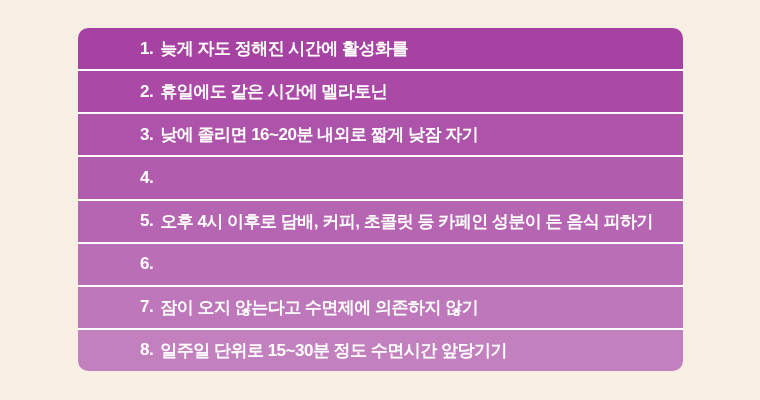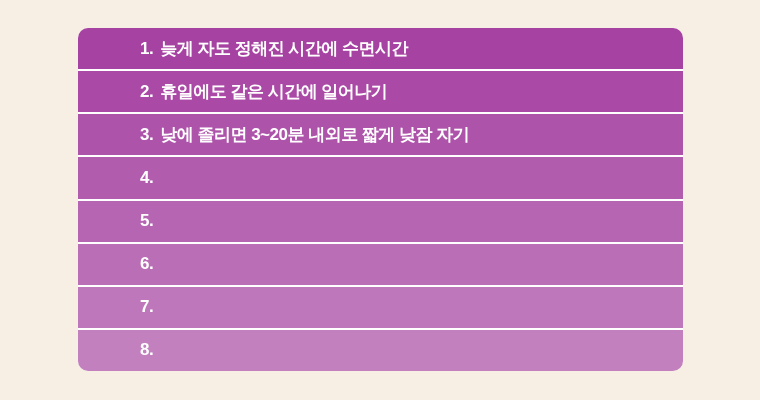--- a/index.html
+++ b/index.html
@@ -41,47 +41,50 @@
   }
 </style>
 </head>
 <body>
 
 <div class="canvas" style="background: rgb(248, 239, 228);">
   <div class="card" style="background: rgb(255, 255, 255);">
 
     <div class="row" style="background: rgb(166, 66, 161);">
       <span class="num">1.</span>
-      <span class="text">늦게 자도 정해진 시간에 수면시간</span>
+      <span class="text">늦게 자도 정해진 시간에 활성화를</span>
     </div>
 
     <div class="row" style="background: rgb(170, 74, 166);">
       <span class="num">2.</span>
-      <span class="text">휴일에도 같은 시간에 일어나기</span>
+      <span class="text">휴일에도 같은 시간에 멜라토닌</span>
     </div>
 
     <div class="row" style="background: rgb(174, 83, 170);">
       <span class="num">3.</span>
-      <span class="text">낮에 졸리면 3~20분 내외로 짧게 낮잠 자기</span>
+      <span class="text">낮에 졸리면 16~20분 내외로 짧게 낮잠 자기</span>
     </div>
 
     <div class="row" style="background: rgb(178, 92, 174);">
       <span class="num">4.</span>
     </div>
 
     <div class="row" style="background: rgb(182, 101, 178);">
       <span class="num">5.</span>
+      <span class="text">오후 4시 이후로 담배, 커피, 초콜릿 등 카페인 성분이 든 음식 피하기</span>
     </div>
 
     <div class="row" style="background: rgb(186, 110, 182);">
       <span class="num">6.</span>
     </div>
 
     <div class="row" style="background: rgb(190, 119, 186);">
       <span class="num">7.</span>
+      <span class="text">잠이 오지 않는다고 수면제에 의존하지 않기</span>
     </div>
 
     <div class="row" style="background: rgb(194, 128, 191);">
       <span class="num">8.</span>
+      <span class="text">일주일 단위로 15~30분 정도 수면시간 앞당기기</span>
     </div>
 
   </div>
 </div>
 
 </body></html>

